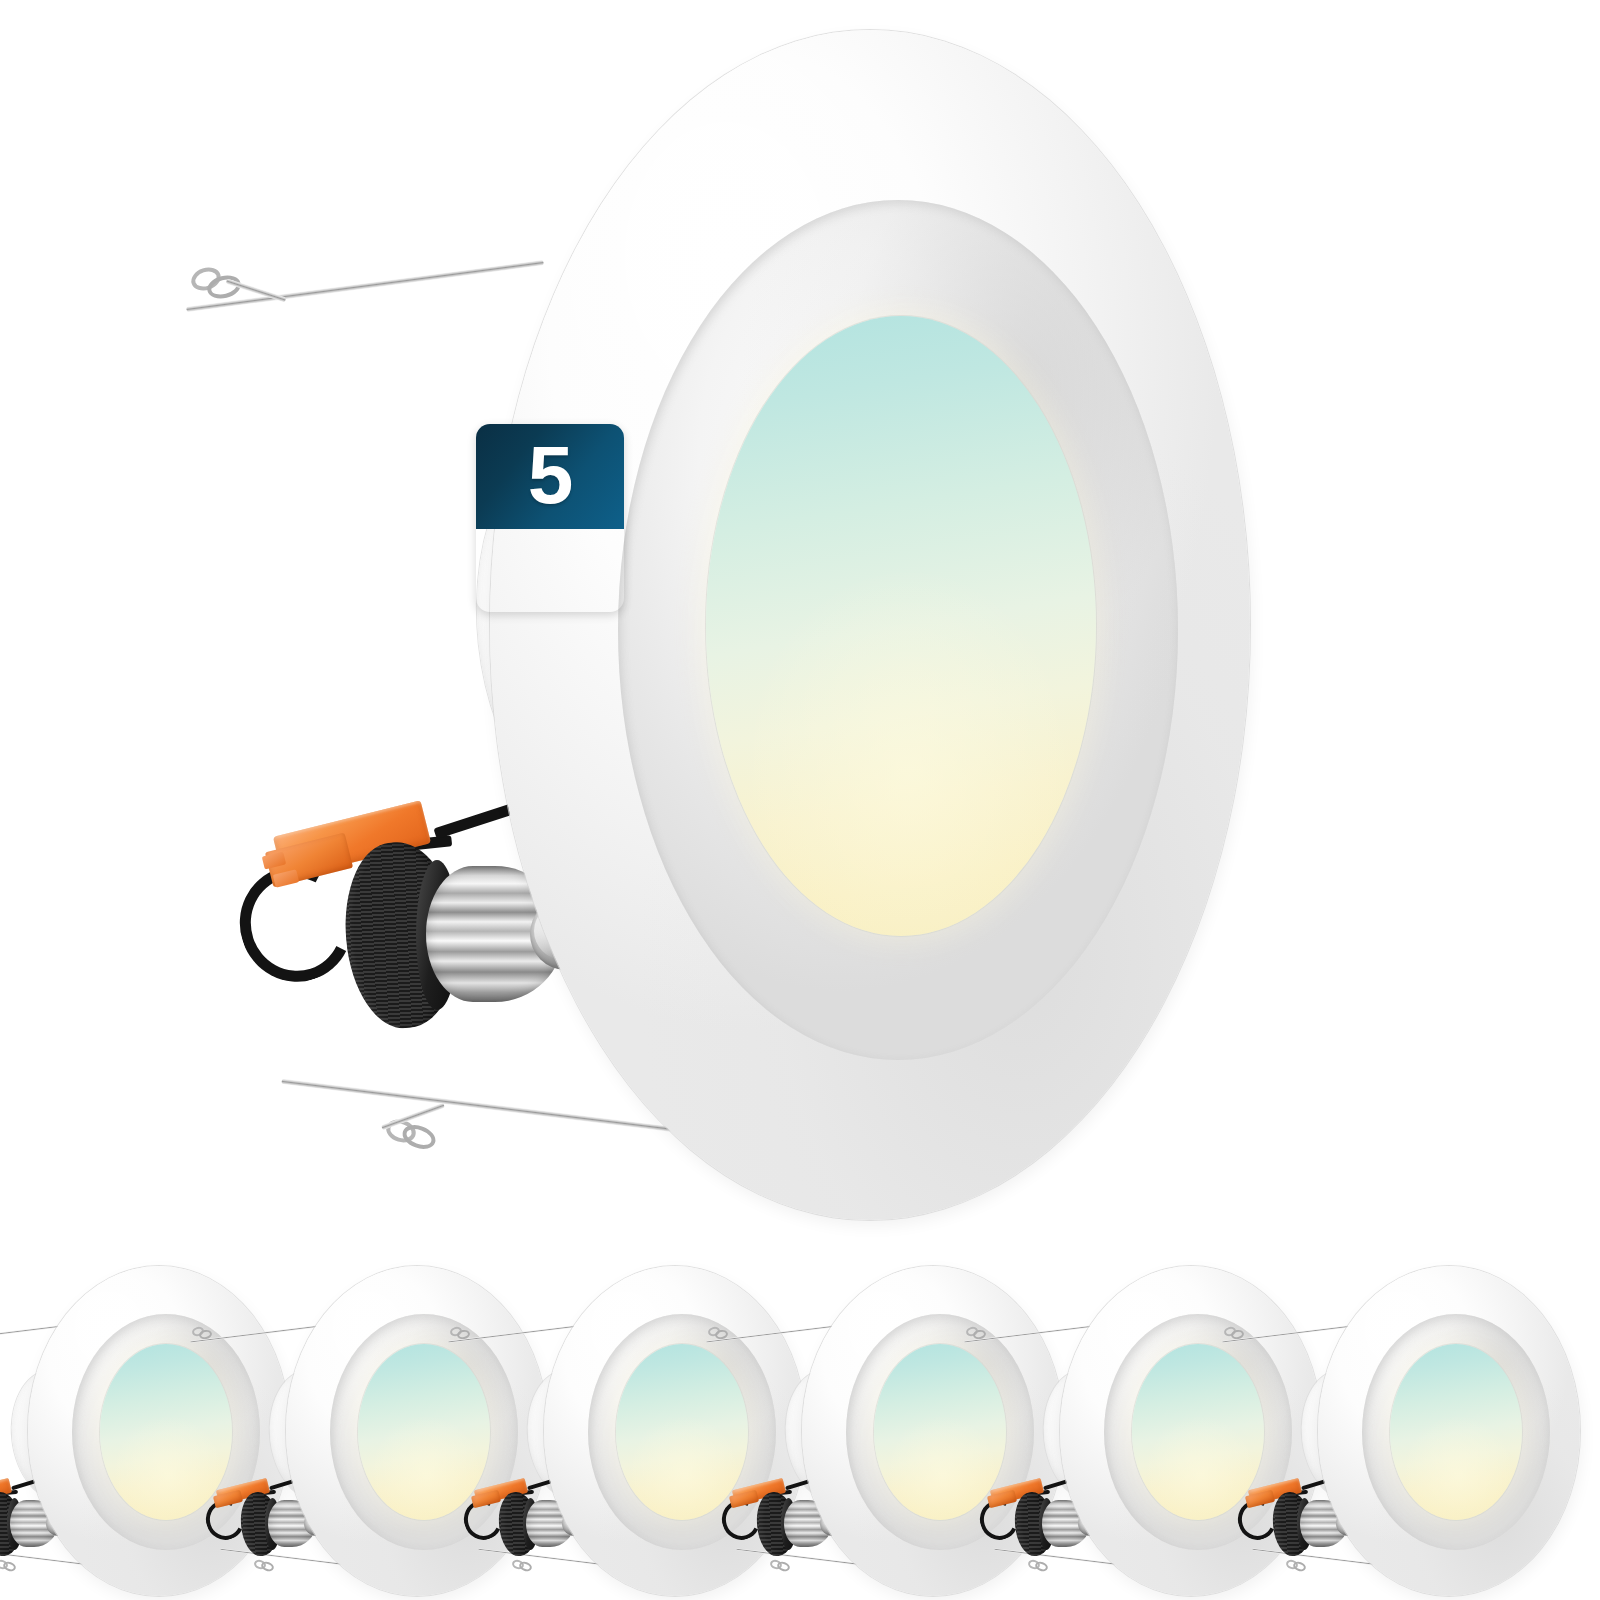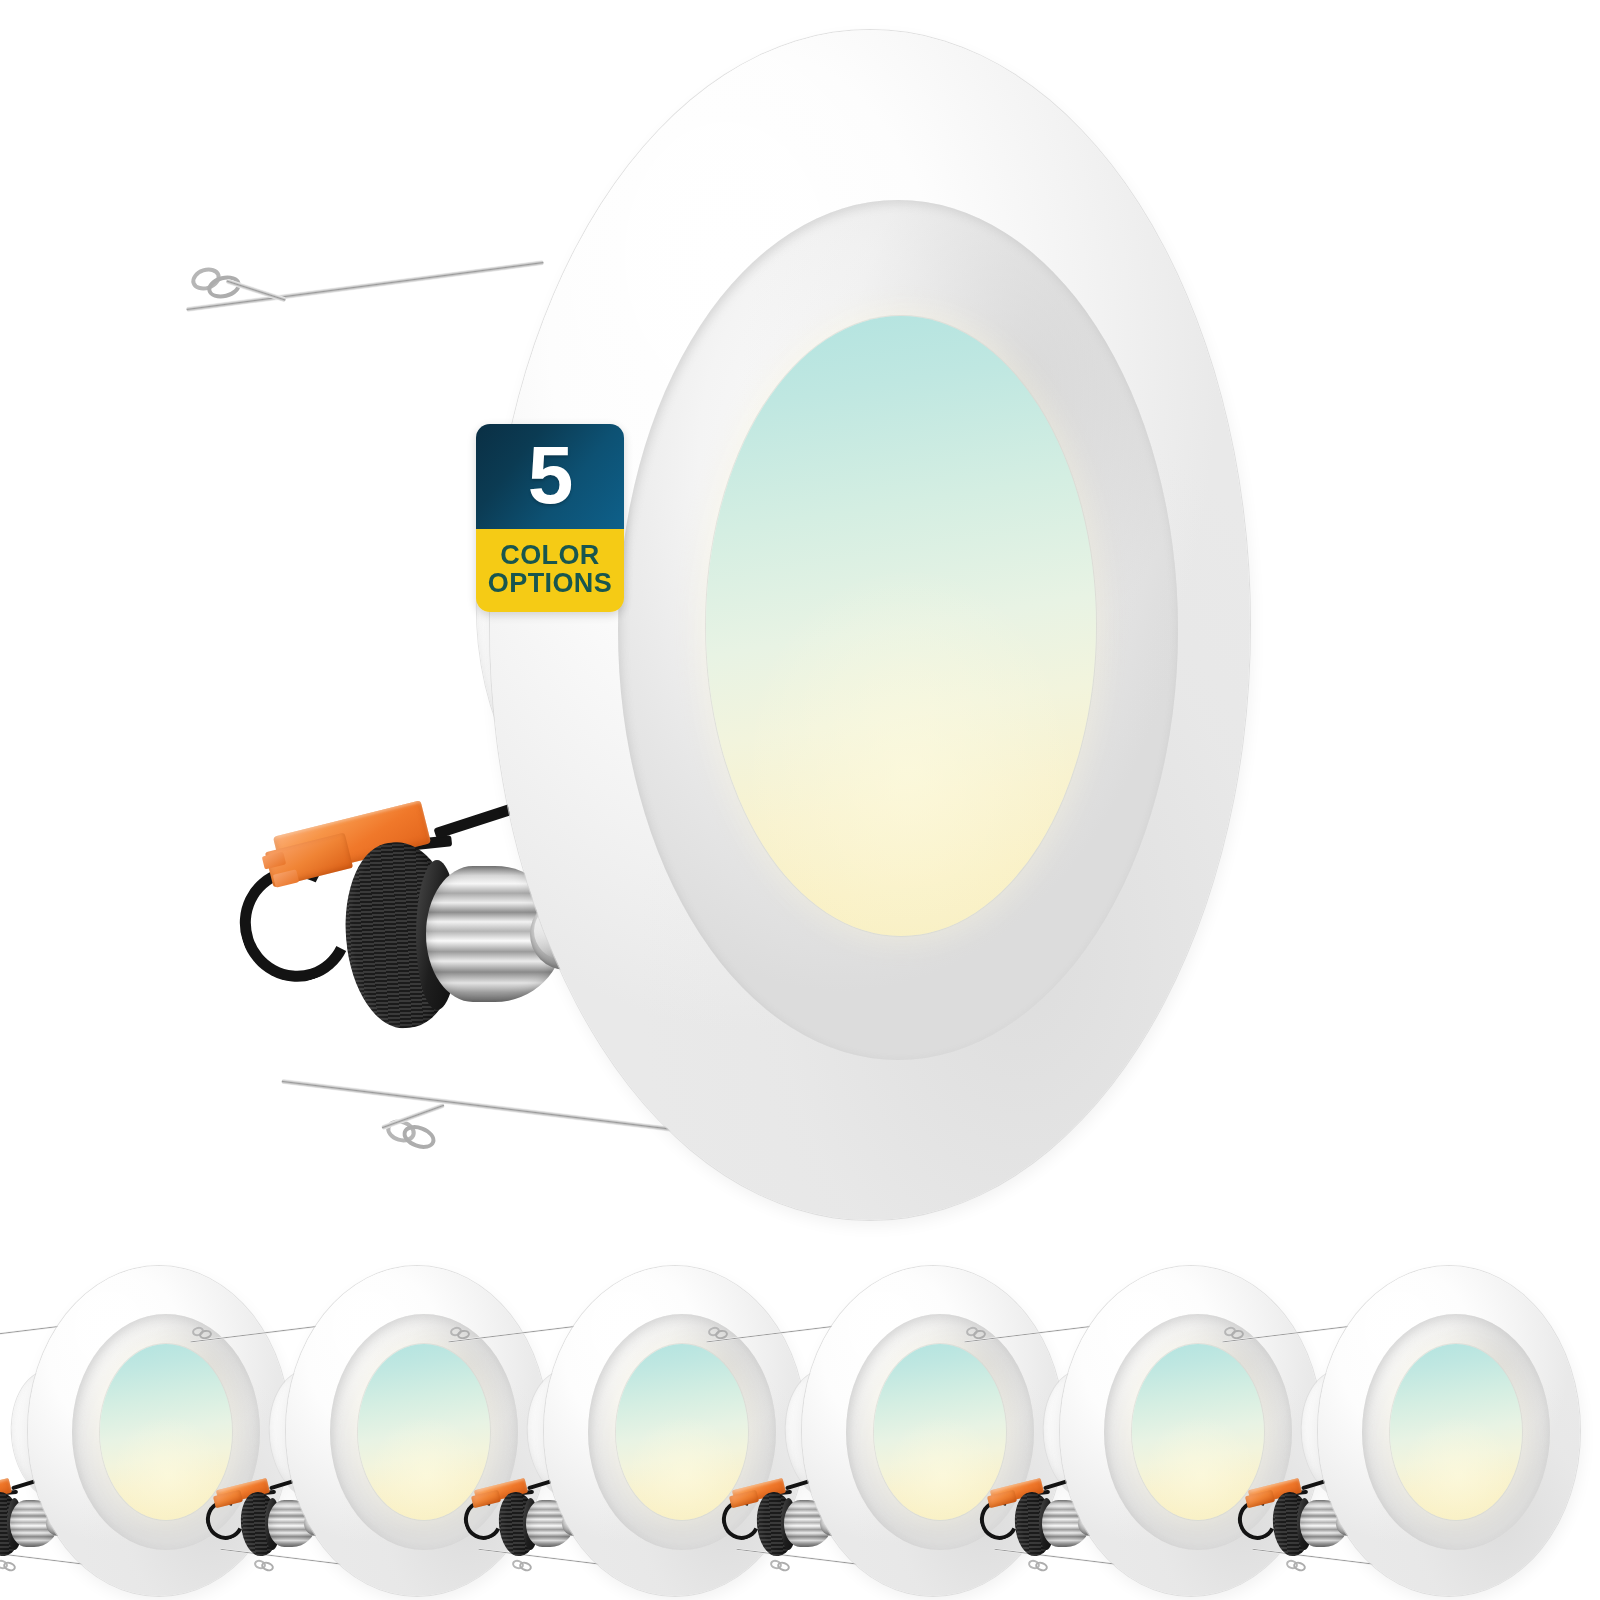--- a/index.html
+++ b/index.html
@@ -464,19 +464,15 @@
         <div class="lens" style="left:90px; top:82px; width:132px; height:176px;">
           <div class="lens-glow"></div>
         </div>
       </div>
     </div>
 
   <div class="badge" style="left:476px; top:424px; width:148px; height:188px;">
     <div class="badge-top">
       <span class="badge-num">5</span>
     </div>
-    <div class="badge-bot">
-      <span class="badge-line">COLOR</span>
-      <span class="badge-line l2">OPTIONS</span>
-    </div>
   </div>
 
 </div>
 
 </body></html>

